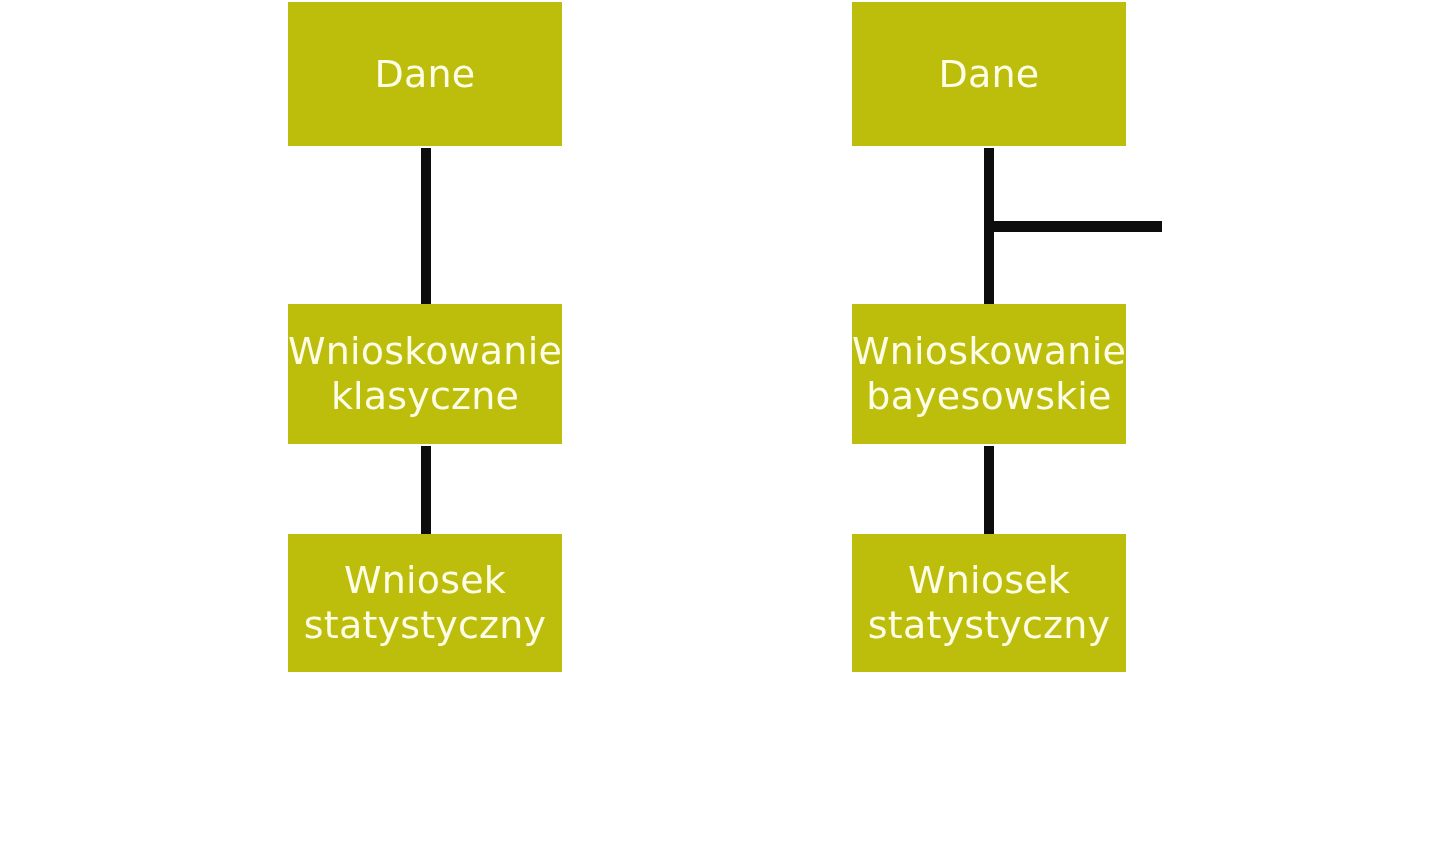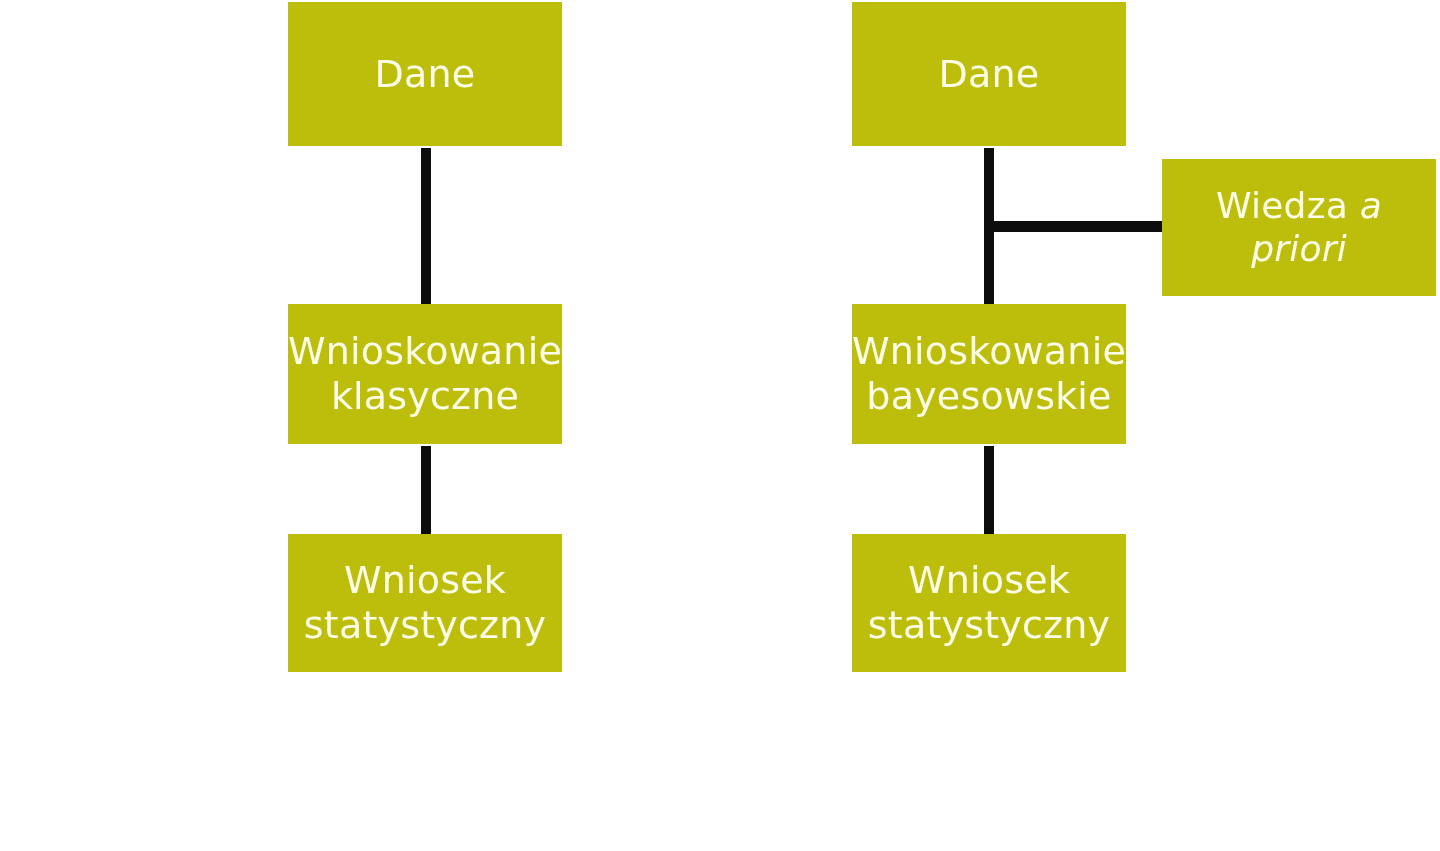--- a/index.html
+++ b/index.html
@@ -171,17 +171,14 @@
   <div class="node" id="node-bayesian">
     <span class="label">Wnioskowanie
 bayesowskie</span>
   </div>
 
   <div class="node" id="node-conclusion-right">
     <span class="label">Wniosek
 statystyczny</span>
   </div>
 
-  <div class="node" id="node-prior">
-    <span class="label"><span>Wiedza </span><em>a priori</em></span>
-  </div>
 
 </div>
 
 </body></html>

